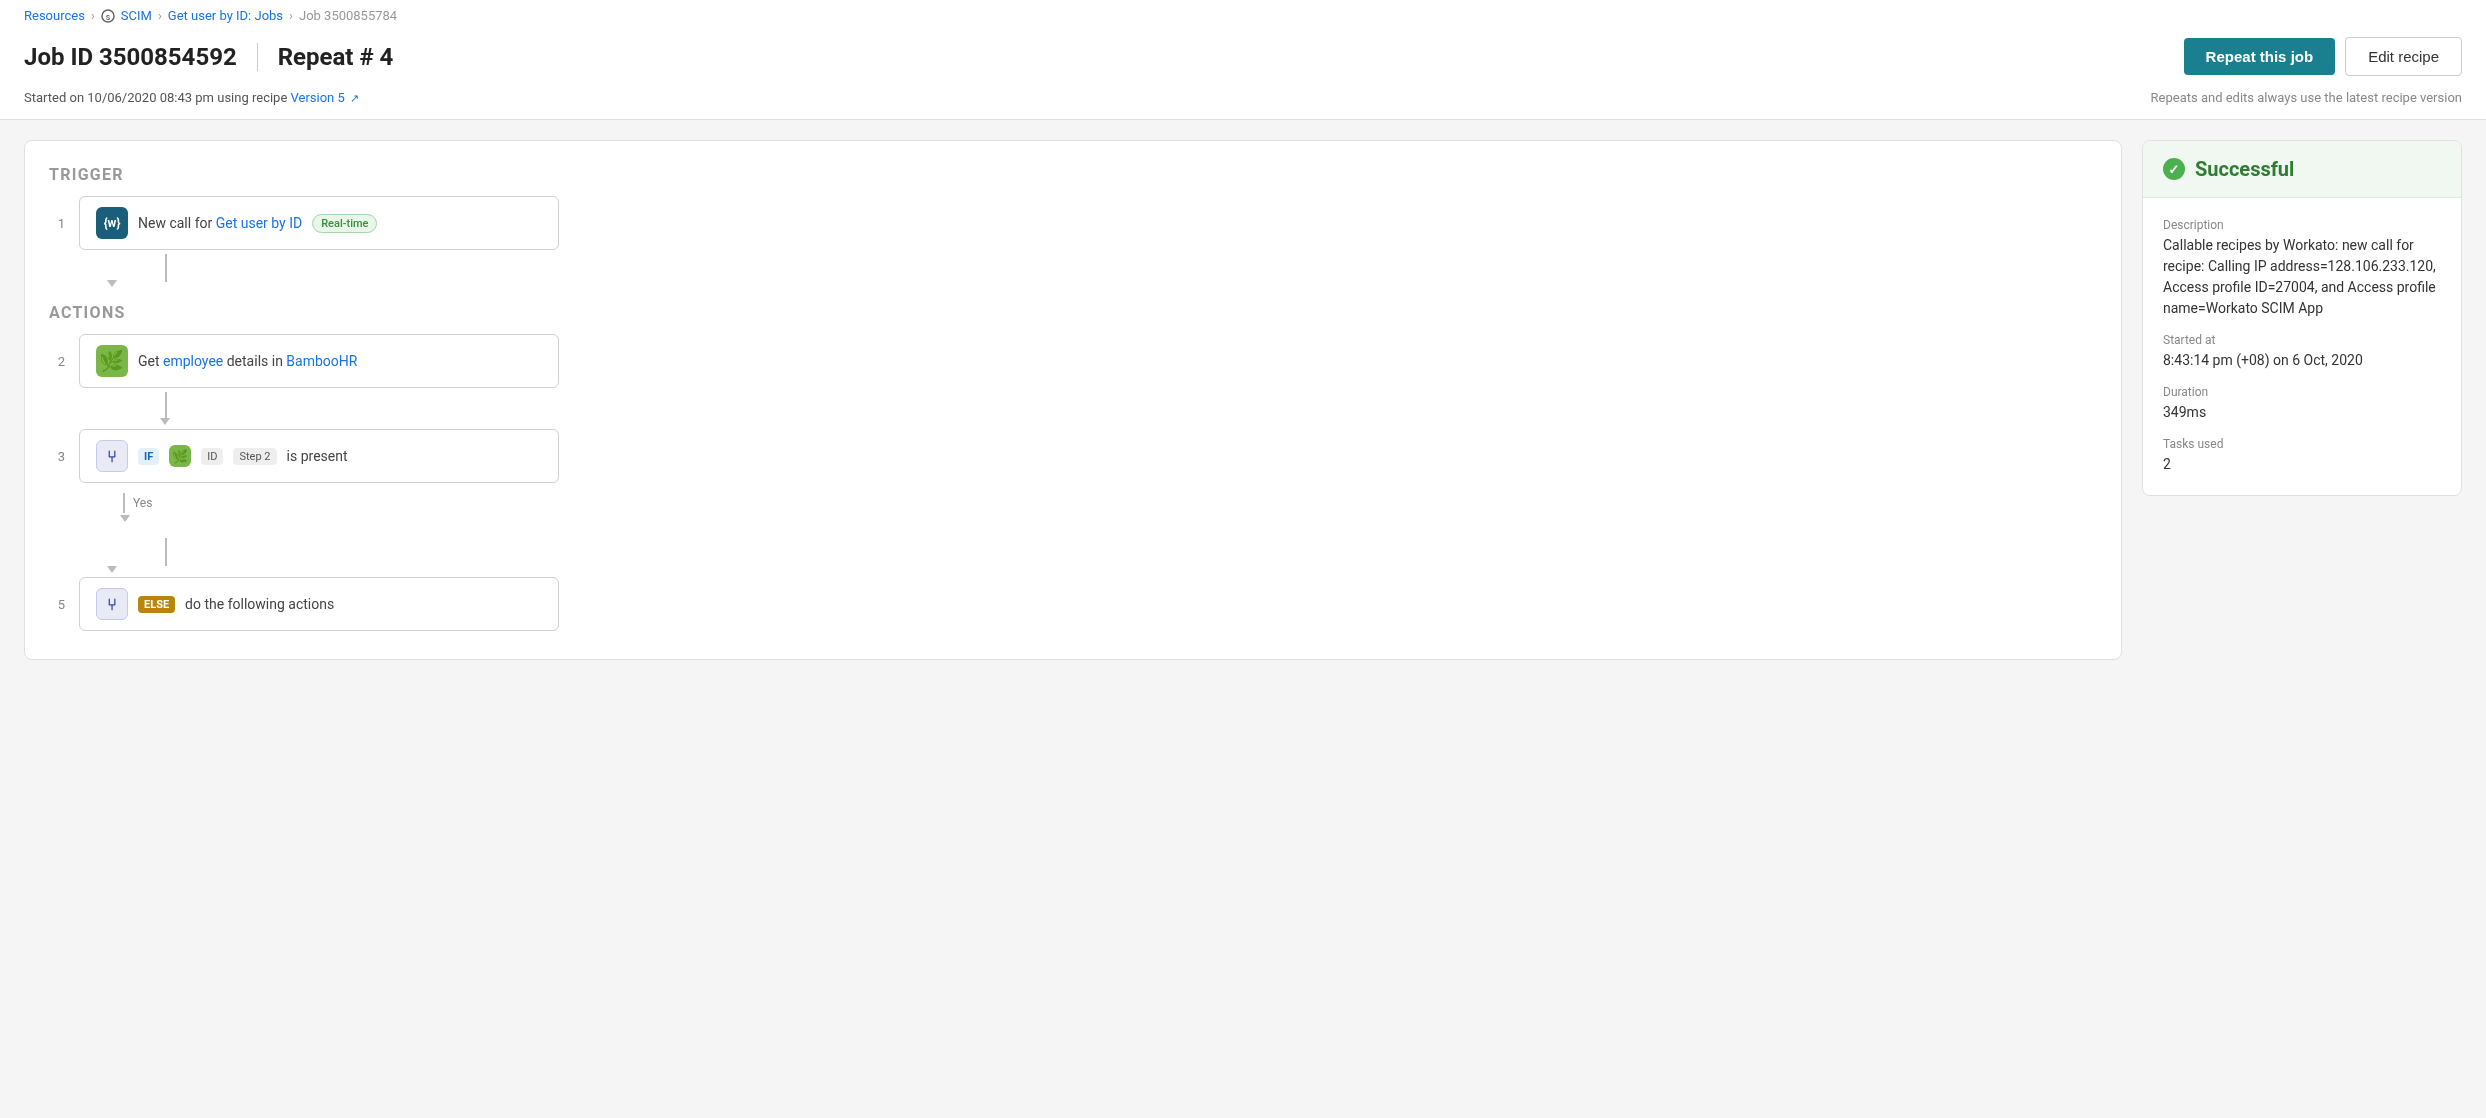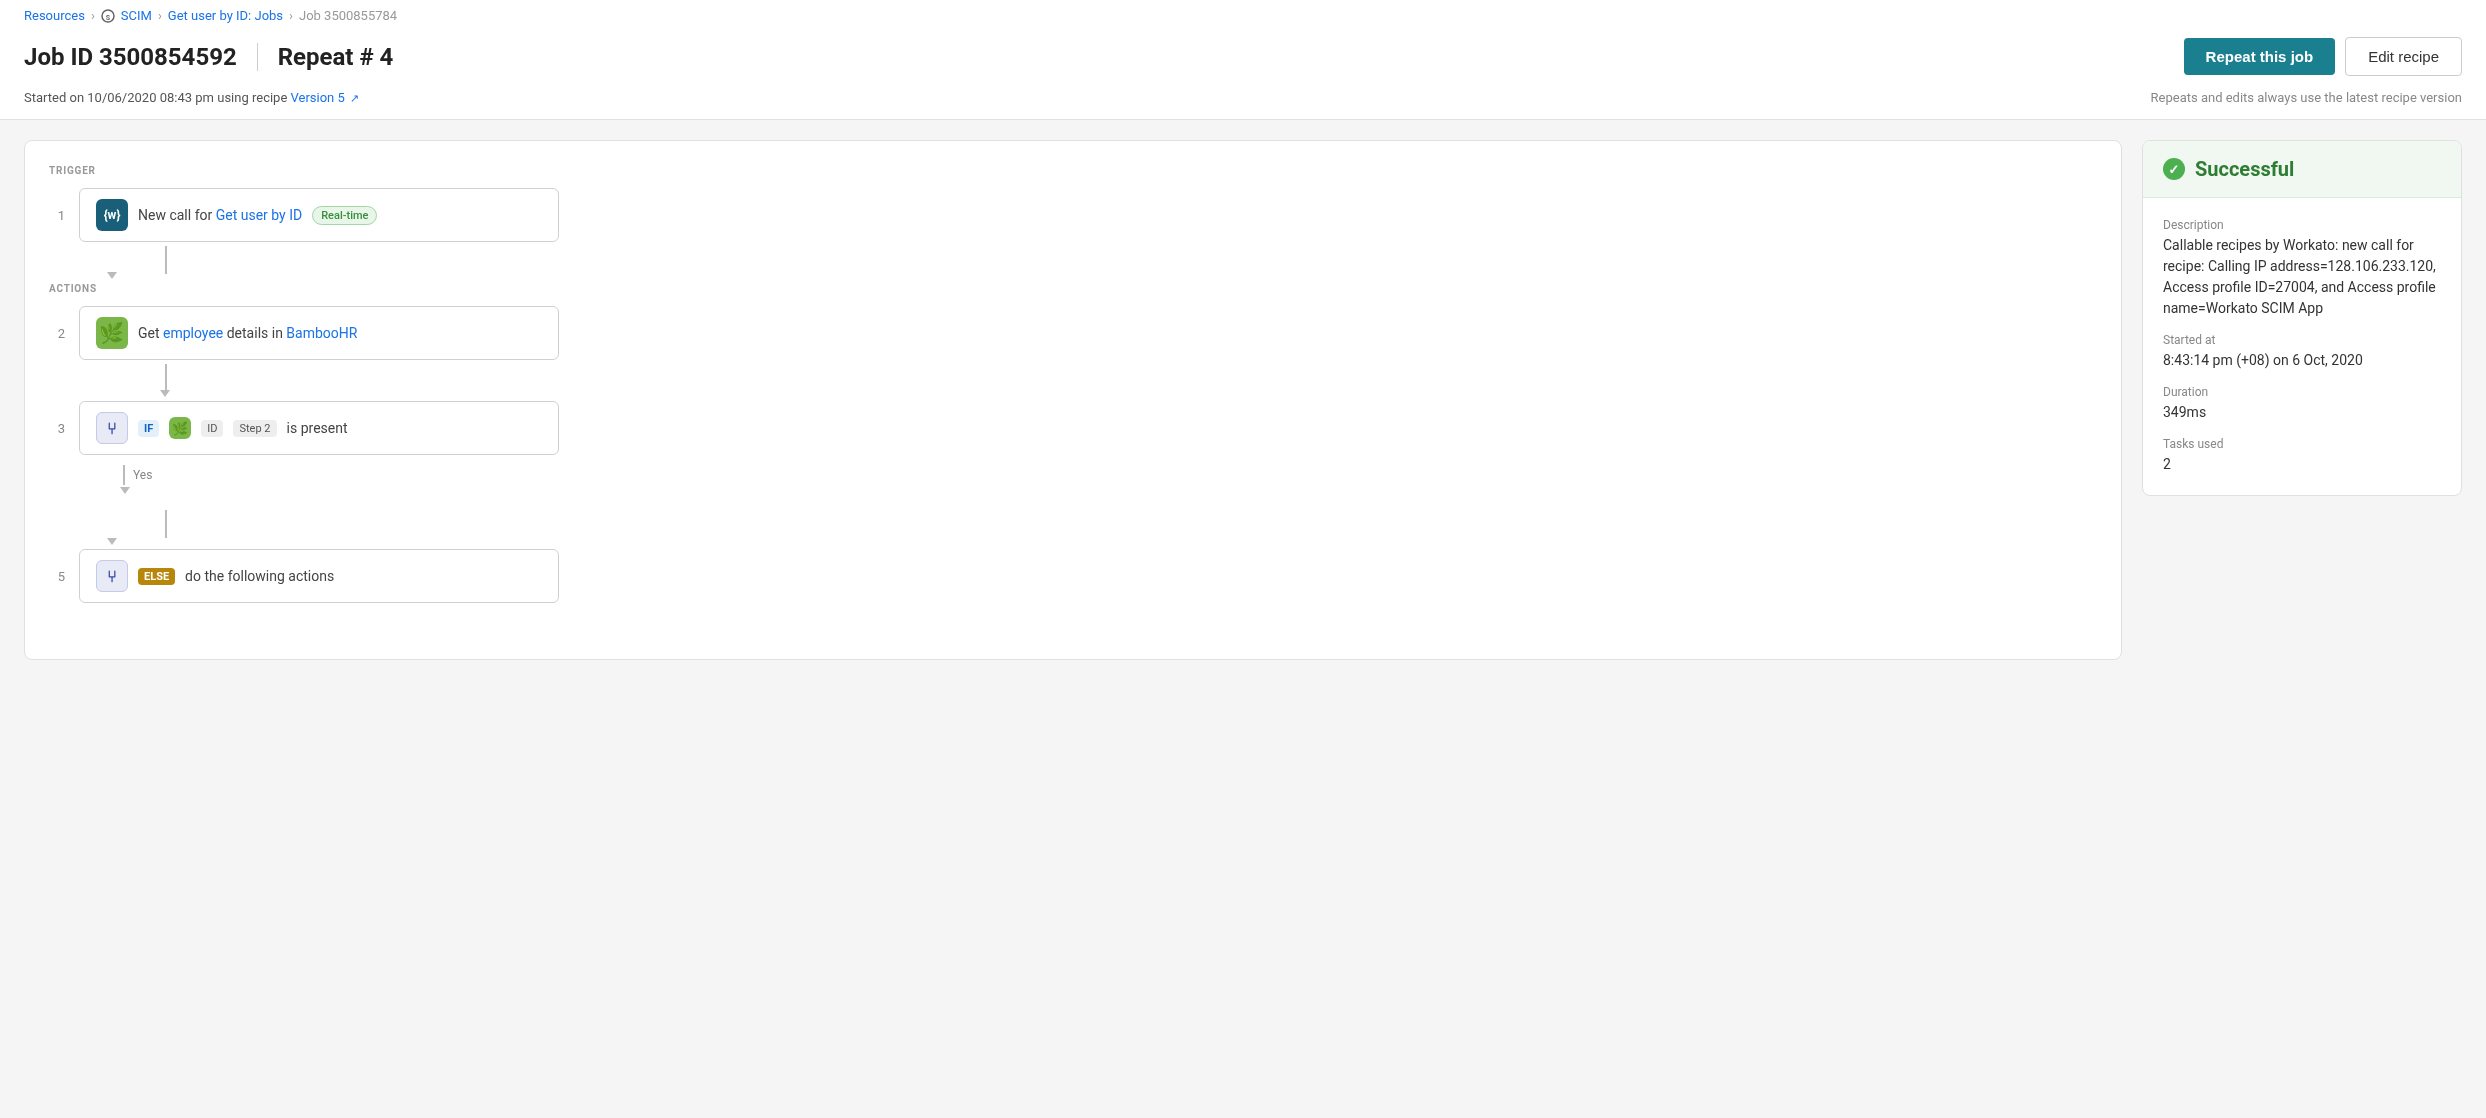--- a/index.html
+++ b/index.html
@@ -107,21 +107,21 @@
     }
     .flow-card {
       flex: 1;
       background: #fff;
       border: 1px solid #e0e0e0;
       border-radius: 8px;
       padding: 24px 32px 24px 24px;
       min-height: 520px;
     }
     .section-label {
-      font-size: 10px;
+      font-size: 16px;
       font-weight: 700;
       letter-spacing: 0.08em;
       color: #999;
       margin-bottom: 12px;
       text-transform: uppercase;
     }
     .step-row {
       display: flex;
       align-items: center;
       gap: 14px;
@@ -191,21 +191,21 @@
     .connector-arrow {
       width: 0;
       height: 0;
       border-left: 5px solid transparent;
       border-right: 5px solid transparent;
       border-top: 7px solid #bbb;
       margin-left: 53px;
       margin-top: -2px;
     }
     .actions-section {
-      margin-top: 4px;
+      margin-top: 16px;
     }
     .if-badge {
       background: #e3f0fa;
       color: #1565c0;
       border-radius: 4px;
       font-size: 11px;
       font-weight: 700;
       padding: 2px 6px;
     }
     .else-badge {

